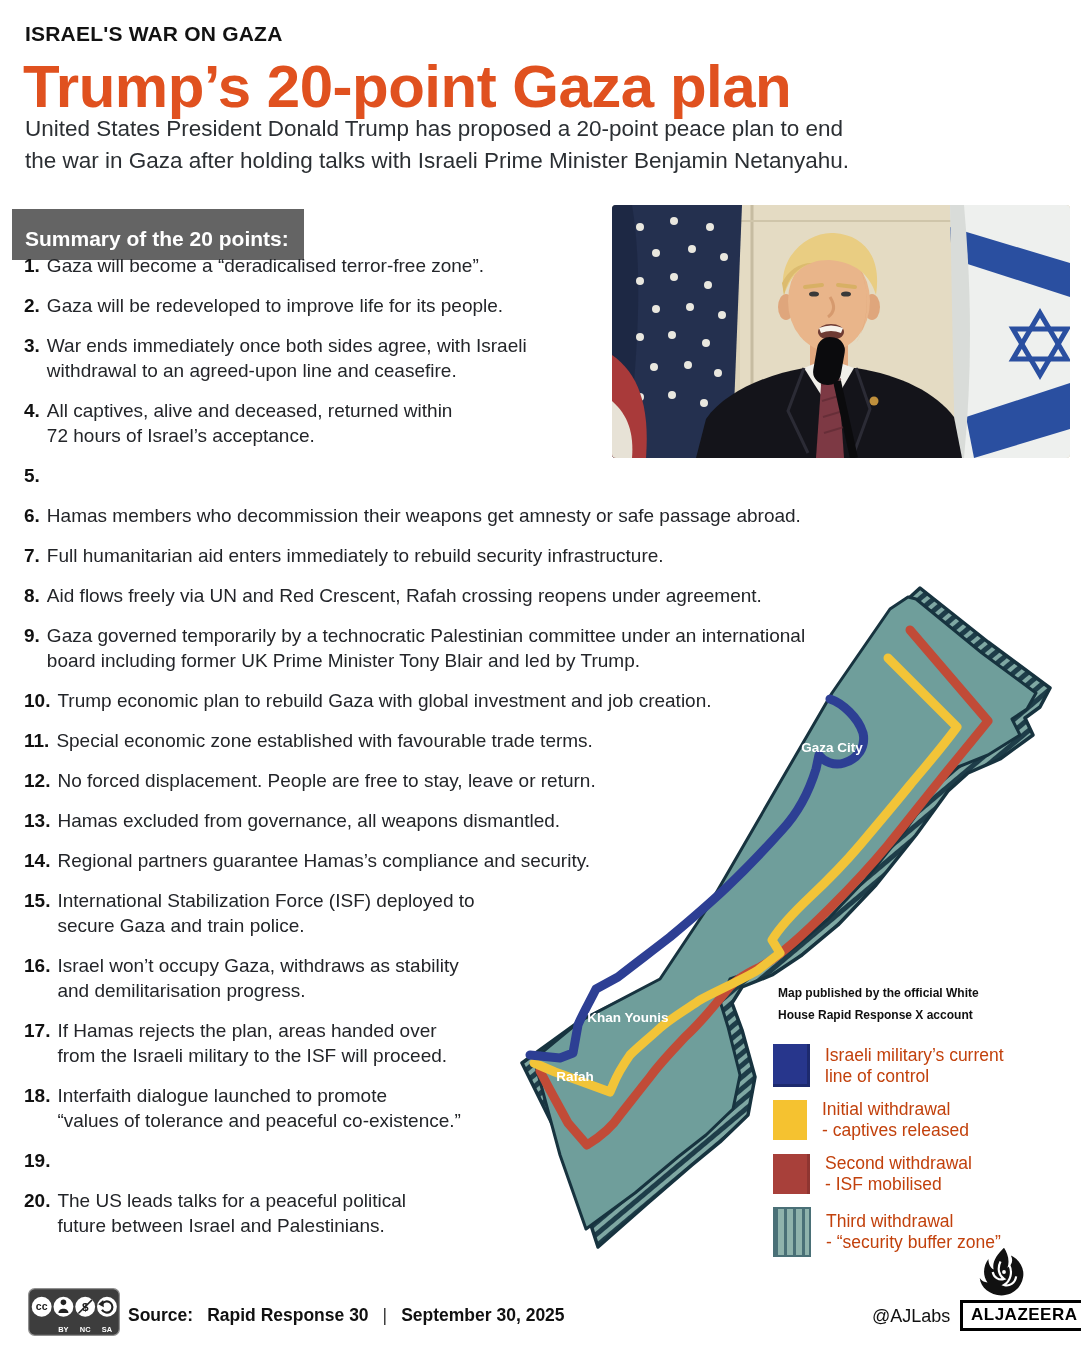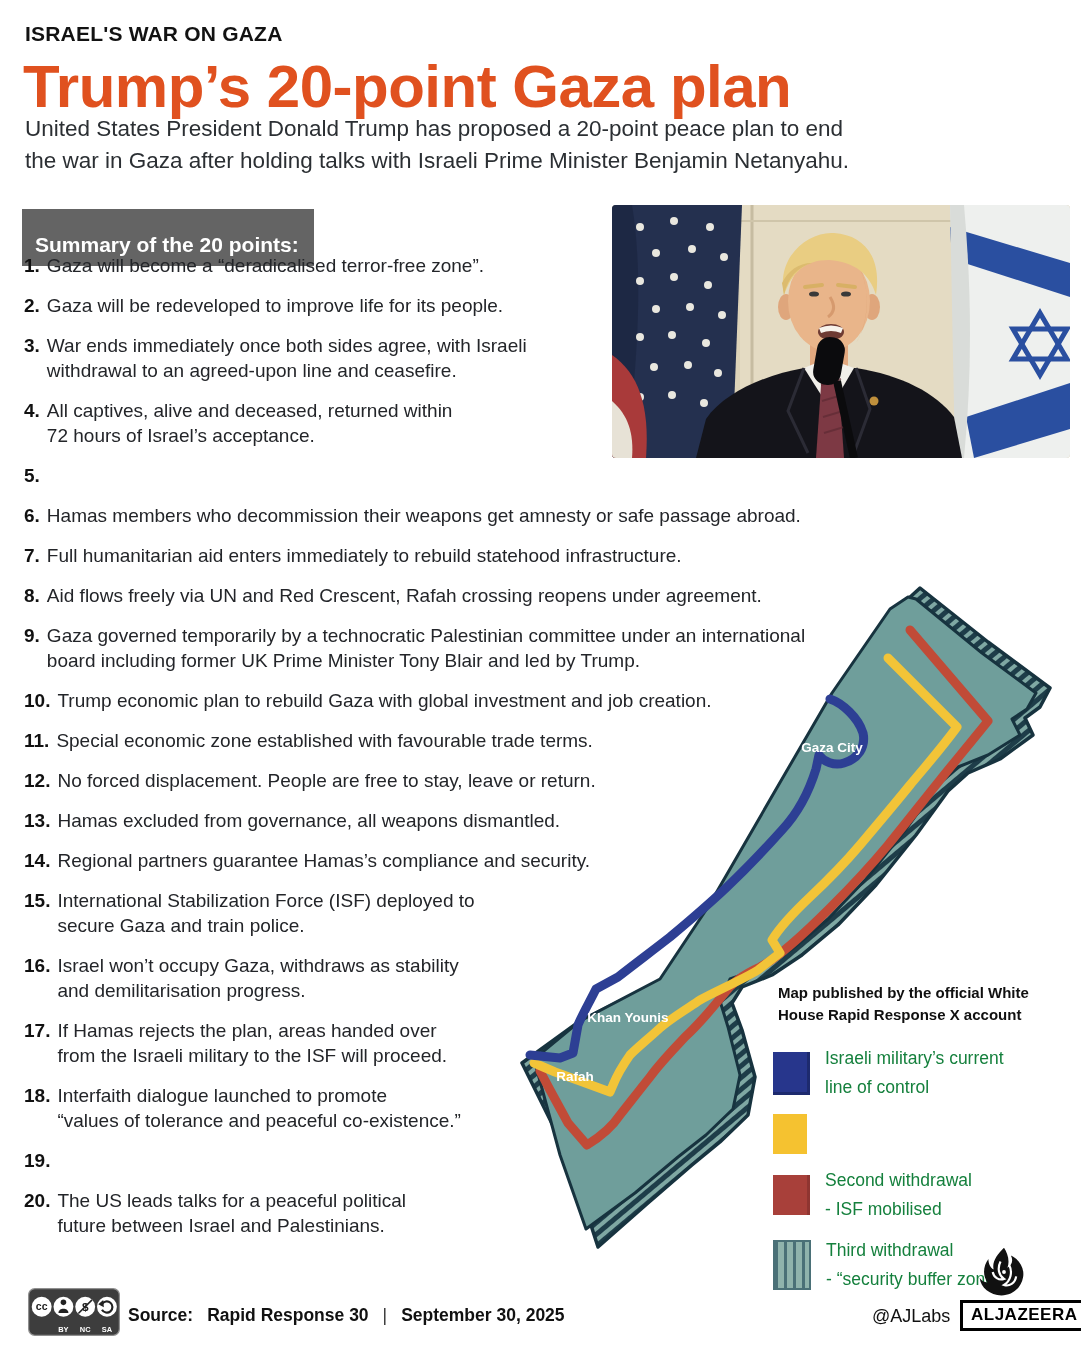--- a/index.html
+++ b/index.html
@@ -13,47 +13,47 @@
   }
   .title {
     position:absolute; left:23px; top:52px;
     font-size:60px; font-weight:bold; letter-spacing:-0.5px; color:#e0511f;
   }
   .intro {
     position:absolute; left:25px; top:113px; width:1040px;
     font-size:22.5px; line-height:32px; color:#2b2f33; white-space:pre-line;
   }
   .summary-box {
-    position:absolute; left:22px; top:209px;
+    position:absolute; left:12px; top:209px;
     background:#646464; color:#ffffff; font-size:21px; font-weight:bold;
-    padding:24px 15px 9px 13px;
+    padding:18px 15px 9px 13px;
   }
   .points { position:absolute; left:24px; top:253px; width:1046px; z-index:2; }
   .point { display:flex; margin-bottom:15px; font-size:19px; line-height:25px; color:#232529; }
   .point .num { font-weight:bold; color:#111; margin-right:7px; white-space:nowrap; }
   .point .txt { white-space:pre-line; }
 
   .photo {
     position:absolute; left:612px; top:205px; width:458px; height:253px;
     border-radius:4px; overflow:hidden; background:#d8cfb5; z-index:1;
   }
   .map-svg { position:absolute; left:520px; top:585px; width:556px; height:676px; z-index:1; pointer-events:none; }
 
   .map-title {
     position:absolute; left:778px; top:982px; width:300px; z-index:3;
-    font-size:15px; font-weight:bold; line-height:22px; color:#101010; white-space:pre-line;
+    font-size:12px; font-weight:bold; line-height:22px; color:#101010; white-space:pre-line;
   }
   .legend { position:absolute; left:773px; top:1044px; z-index:3; }
   .legend-item { display:flex; align-items:center; margin-bottom:12px; }
   .chip { width:34px; height:40px; margin-right:15px; flex:0 0 auto; }
   .chip.c0 { background:#27368c; border-right:3px solid #1d2a6e; border-bottom:3px solid #1d2a6e; }
   .chip.c1 { background:#f5c230; }
   .chip.c2 { background:#a8403a; border-right:3px solid #8f3531; }
   .chip.c3 { height:46px; background:repeating-linear-gradient(90deg,#4a7077 0 3px,#8fb3ac 3px 9px); border:2px solid #4a7077; }
-  .legend-label { font-size:17.5px; line-height:29px; color:#15803d; white-space:pre-line; }
+  .legend-label { font-size:17.5px; line-height:21px; color:#c2410c; white-space:pre-line; }
 
   .cc-badge { position:absolute; left:28px; top:1288px; z-index:3; }
   .source-line {
     position:absolute; left:128px; top:1305px; z-index:3;
     font-size:17.5px; font-weight:bold; color:#111; display:flex; gap:14px; align-items:center;
   }
   .source-line .divider { font-weight:normal; color:#333; }
   .credit {
     position:absolute; left:872px; top:1306px; z-index:3;
     font-size:18px; font-weight:normal; color:#111;
@@ -191,20 +191,22 @@
 House Rapid Response X account</div>
 
   <div class="legend">
     <div class="legend-item">
       <div class="chip c0"></div>
       <div class="legend-label">Israeli military’s current
 line of control</div>
     </div>
     <div class="legend-item">
       <div class="chip c1"></div>
+      <div class="legend-label">Initial withdrawal
+- captives released</div>
     </div>
     <div class="legend-item">
       <div class="chip c2"></div>
       <div class="legend-label">Second withdrawal
 - ISF mobilised</div>
     </div>
     <div class="legend-item">
       <div class="chip c3"></div>
       <div class="legend-label">Third withdrawal
 - “security buffer zone”</div>
@@ -232,21 +234,21 @@
       </div>
     <div class="point">
         <span class="num">5.</span>
       </div>
     <div class="point">
         <span class="num">6.</span>
         <span class="txt">Hamas members who decommission their weapons get amnesty or safe passage abroad.</span>
       </div>
     <div class="point">
         <span class="num">7.</span>
-        <span class="txt">Full humanitarian aid enters immediately to rebuild statehood infrastructure.</span>
+        <span class="txt">Full humanitarian aid enters immediately to rebuild security infrastructure.</span>
       </div>
     <div class="point">
         <span class="num">8.</span>
         <span class="txt">Aid flows freely via UN and Red Crescent, Rafah crossing reopens under agreement.</span>
       </div>
     <div class="point">
         <span class="num">9.</span>
         <span class="txt">Gaza governed temporarily by a technocratic Palestinian committee under an international
 board including former UK Prime Minister Tony Blair and led by Trump.</span>
       </div>

